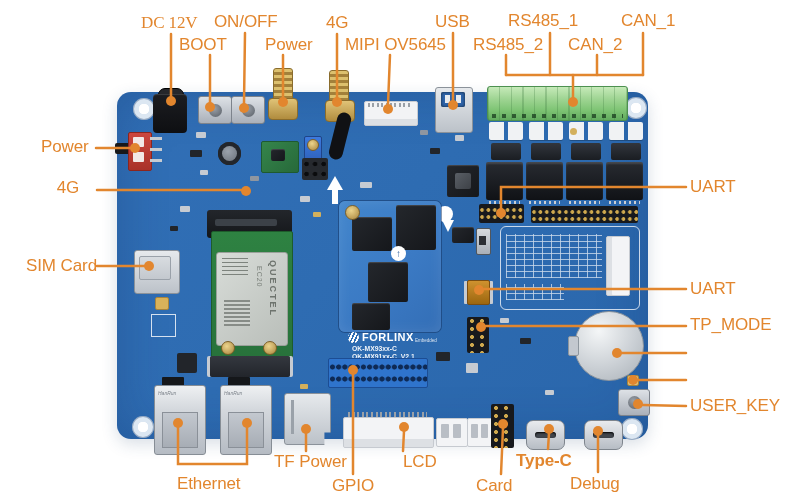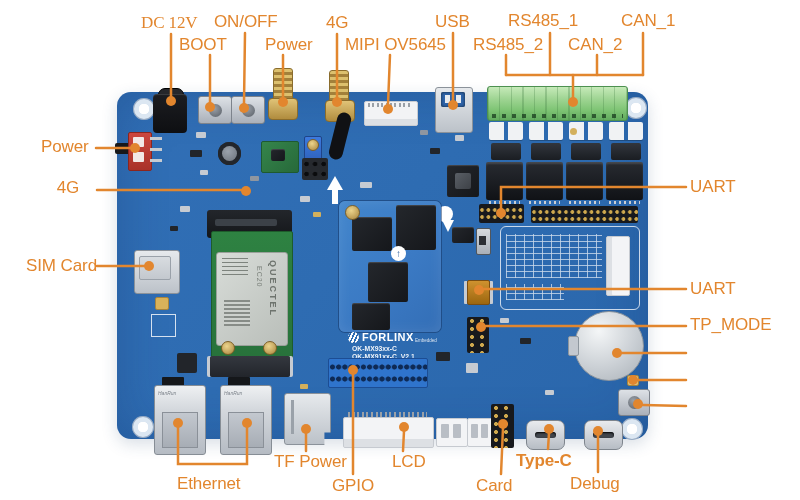--- a/index.html
+++ b/index.html
@@ -348,20 +348,21 @@
   <div class="lbl" style="left:473px;top:35px;">RS485_2</div>
   <div class="lbl" style="left:568px;top:35px;">CAN_2</div>
   <div class="lbl" style="left:41px;top:137px;">Power</div>
   <div class="lbl" style="left:6px;top:177px;width:124px;text-align:center;line-height:1.35;">
     <div>4G</div>
   </div>
   <div class="lbl" style="left:26px;top:256px;">SIM Card</div>
   <div class="lbl" style="left:690px;top:177px;">UART</div>
   <div class="lbl" style="left:690px;top:279px;">UART</div>
   <div class="lbl" style="left:690px;top:315px;">TP_MODE</div>
+  <div class="lbl" style="left:690px;top:396px;">USER_KEY</div>
   <div class="lbl" style="left:177px;top:474px;">Ethernet</div>
   <div class="lbl" style="left:274px;top:452px;">TF Power</div>
   <div class="lbl" style="left:332px;top:476px;">GPIO</div>
-  <div class="lbl" style="left:392px;top:452px;">LCD</div>
+  <div class="lbl" style="left:403px;top:452px;">LCD</div>
   <div class="lbl" style="left:476px;top:476px;">Card</div>
   <div class="lbl" style="left:516px;top:451px;font-weight:bold;">Type-C</div>
   <div class="lbl" style="left:570px;top:474px;">Debug</div>
 </div>
 
 </body></html>

